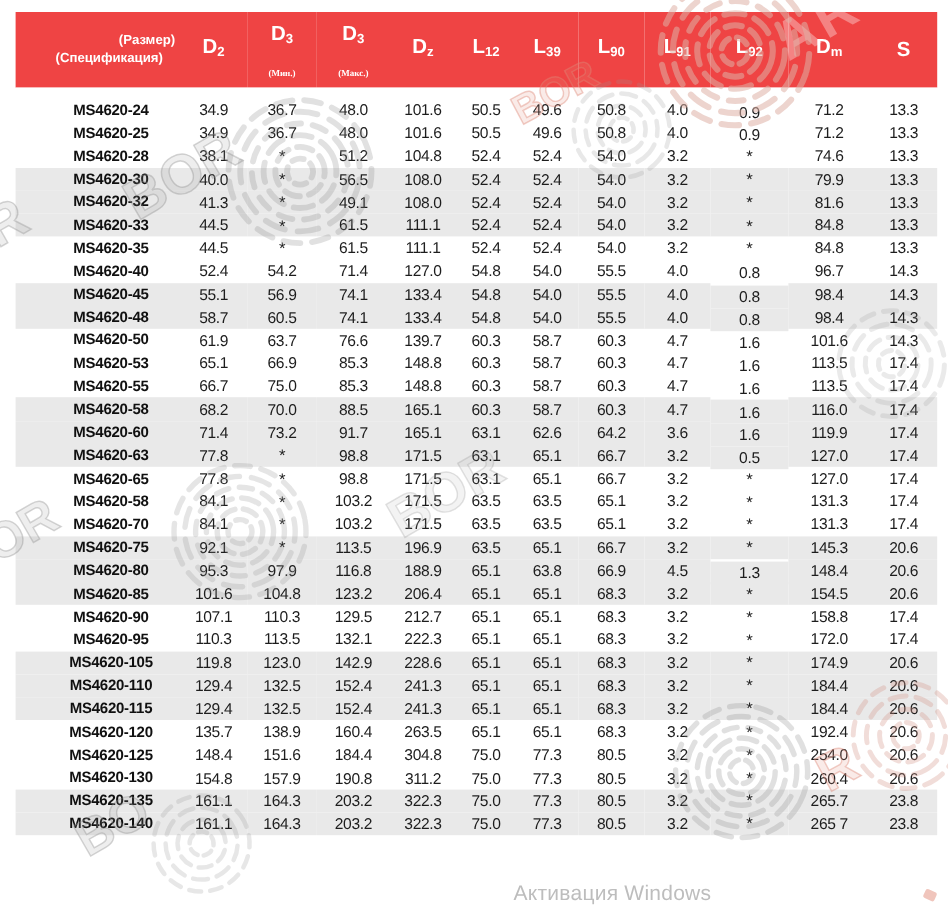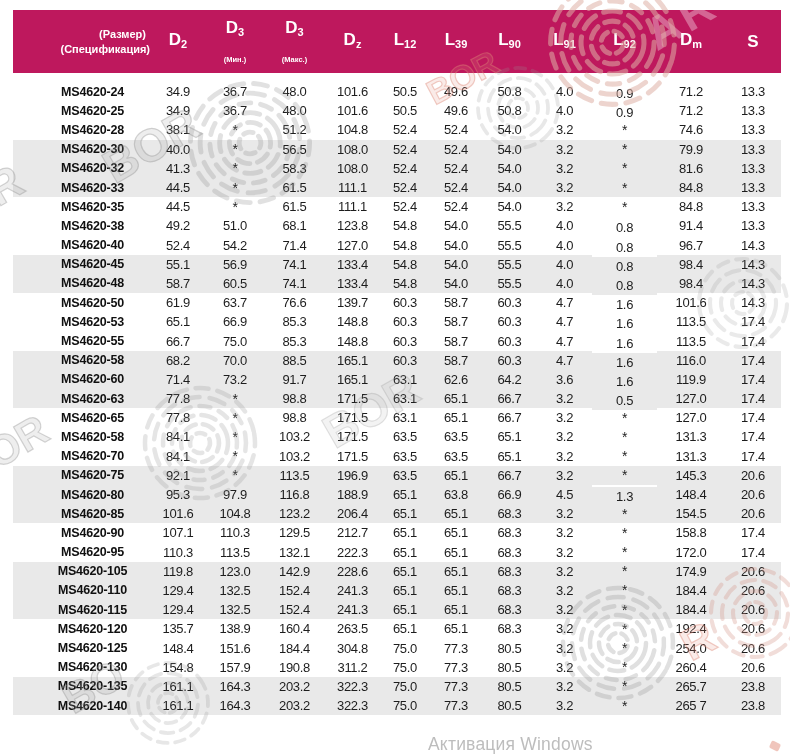--- a/index.html
+++ b/index.html
@@ -8,29 +8,29 @@
     font-family:"Liberation Sans", sans-serif;
   }
   .page{position:relative;width:790px;height:754px;}
 
   
   table.spec{
     position:absolute;left:13px;top:10px;width:768px;
     border-collapse:separate;border-spacing:0;table-layout:fixed;
   }
   thead th{
-    background:#be185d;color:#ffffff;vertical-align:middle;
+    background:#ef4444;color:#ffffff;vertical-align:middle;
     height:63px;padding:0;font-weight:700;
   }
   th.corner{font-size:11px;line-height:1.3;}
   th.corner .l1{text-align:right;padding-right:4px;}
-  th.corner .l2{text-align:right;padding-left:19px;white-space:nowrap;}
+  th.corner .l2{text-align:center;padding-left:19px;white-space:nowrap;}
   .sym{display:block;font-size:17px;line-height:17px;letter-spacing:0;}
   .sym sub{font-size:11px;vertical-align:-3px;}
-  .note{display:block;font-size:7.5px;line-height:9px;margin-top:14px;font-weight:700;}
+  .note{display:block;font-size:7.5px;line-height:9px;margin-top:14px;font-weight:700;font-family:Liberation Serif, serif;}
   tbody td{height:19.2px;padding:0;vertical-align:middle;}
   tbody tr.spacer td{height:9px;background:#ffffff;}
   tbody tr.shaded td{background:#e9e9e9;}
   td.model{
     font-weight:700;font-size:12.5px;color:#101010;
     padding-left:22px;letter-spacing:-0.2px;white-space:nowrap;text-align:center;
   }
   td.num{
     font-size:13px;color:#1d1d1d;text-align:center;letter-spacing:-0.3px;white-space:nowrap;
   }
@@ -199,21 +199,21 @@
           <td class="num">54.0</td>
           <td class="num">3.2</td>
           <td class="num ast">*</td>
           <td class="num">79.9</td>
           <td class="num">13.3</td>
         </tr>
         <tr class="shaded">
           <td class="model">MS4620-32</td>
           <td class="num">41.3</td>
           <td class="num ast">*</td>
-          <td class="num">58.3</td>
+          <td class="num">49.1</td>
           <td class="num">108.0</td>
           <td class="num">52.4</td>
           <td class="num">52.4</td>
           <td class="num">54.0</td>
           <td class="num">3.2</td>
           <td class="num ast">*</td>
           <td class="num">81.6</td>
           <td class="num">13.3</td>
         </tr>
         <tr class="shaded">
@@ -235,34 +235,20 @@
           <td class="num">44.5</td>
           <td class="num ast">*</td>
           <td class="num">61.5</td>
           <td class="num">111.1</td>
           <td class="num">52.4</td>
           <td class="num">52.4</td>
           <td class="num">54.0</td>
           <td class="num">3.2</td>
           <td class="num ast">*</td>
           <td class="num">84.8</td>
-          <td class="num">13.3</td>
-        </tr>
-        <tr>
-          <td class="model">MS4620-38</td>
-          <td class="num">49.2</td>
-          <td class="num">51.0</td>
-          <td class="num">68.1</td>
-          <td class="num">123.8</td>
-          <td class="num">54.8</td>
-          <td class="num">54.0</td>
-          <td class="num">55.5</td>
-          <td class="num">4.0</td>
-          <td class="num low">0.8</td>
-          <td class="num">91.4</td>
           <td class="num">13.3</td>
         </tr>
         <tr>
           <td class="model">MS4620-40</td>
           <td class="num">52.4</td>
           <td class="num">54.2</td>
           <td class="num">71.4</td>
           <td class="num">127.0</td>
           <td class="num">54.8</td>
           <td class="num">54.0</td>

